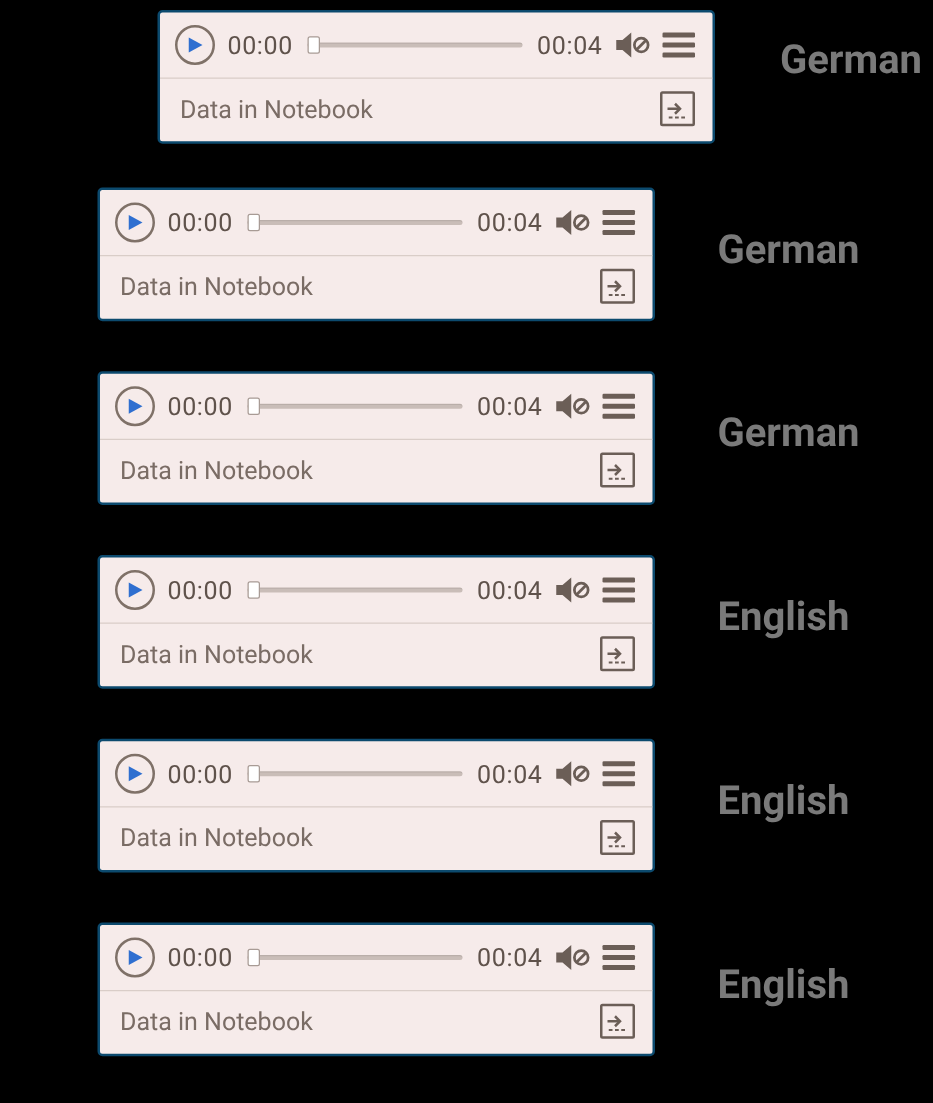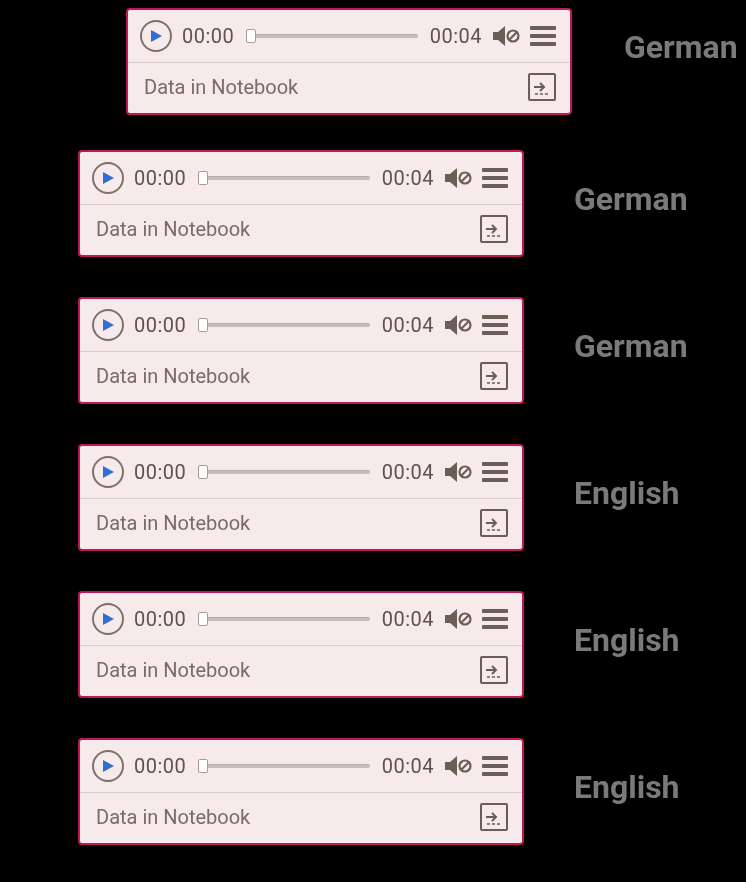--- a/index.html
+++ b/index.html
@@ -3,21 +3,21 @@
   <meta charset="utf-8">
   <style>
     * { box-sizing: border-box; }
     body { margin:0; padding:0; width:746px; height:882px; background:#000;
            font-family: -apple-system, "Segoe UI", Roboto, "Helvetica Neue",
            Arial, sans-serif; }
     .row { display:flex; align-items:center; height:147px; position:relative; }
     .row:first-child { height:130px; }
     .card {
       background:#f6ebea;
-      border:2px solid #be185d;
+      border:2px solid #0c4a6e;
       border-radius:4px;
       overflow:hidden;
       display:flex; flex-direction:column;
     }
     .card-top {
       display:flex; align-items:center;
       padding:10px 14px 10px 12px;
       gap:10px;
     }
     .play {

